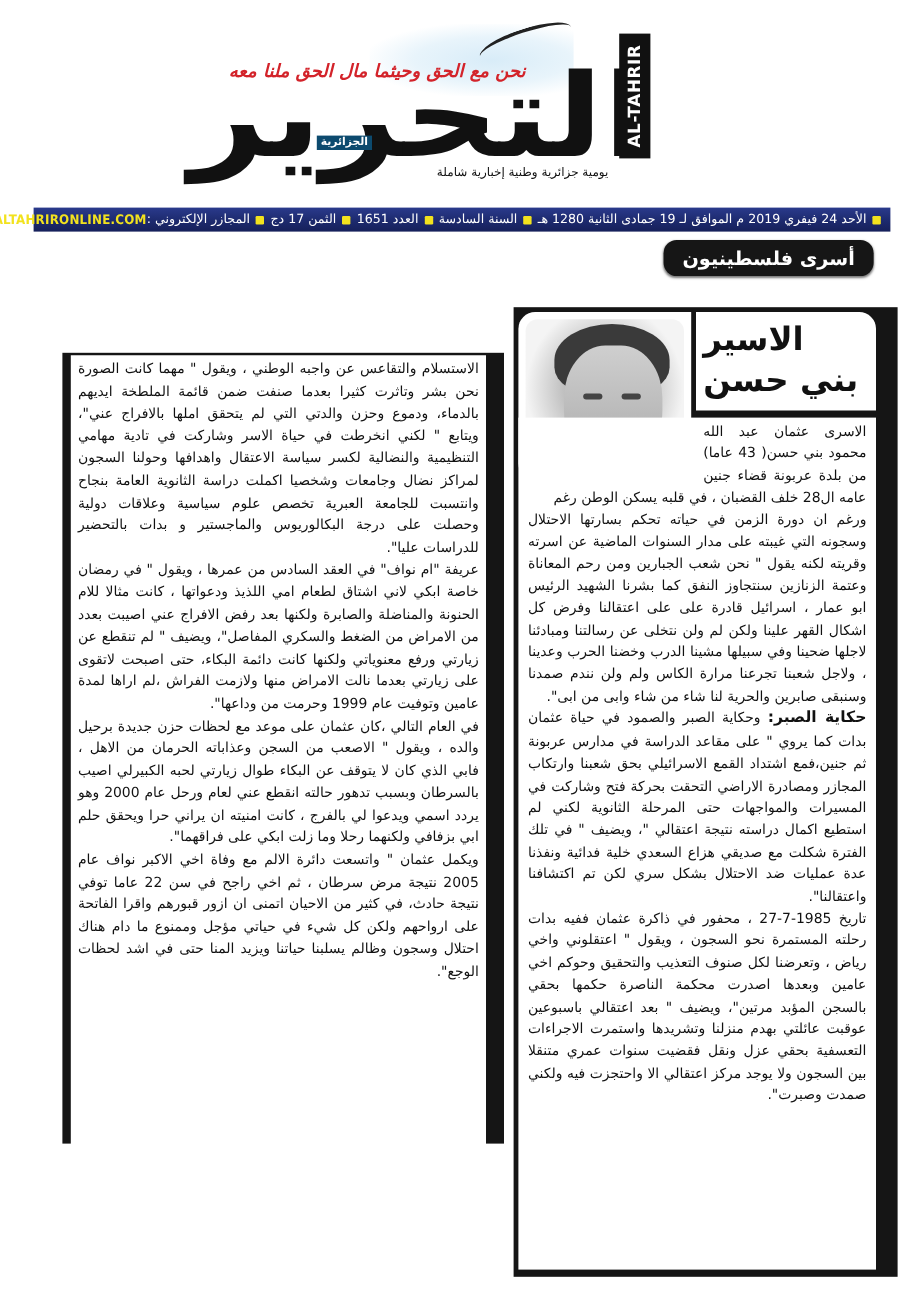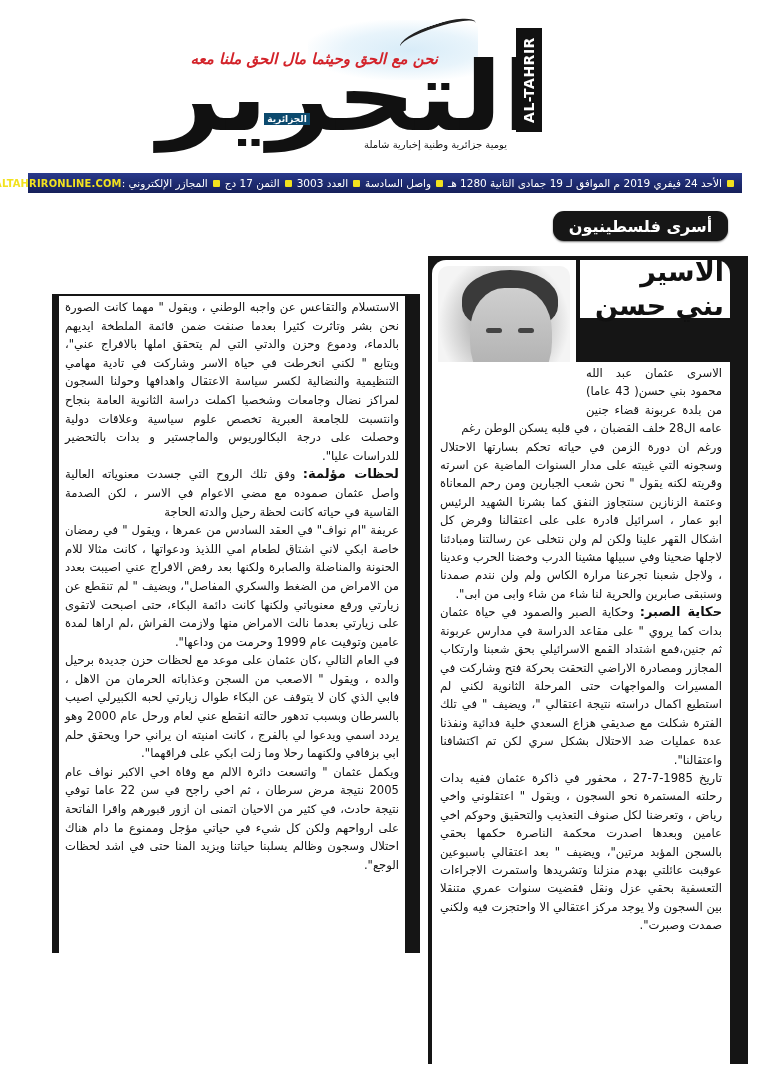--- a/index.html
+++ b/index.html
@@ -31,46 +31,46 @@
   .infobar { position: absolute; left: 28px; top: 173px; width: 714px; height: 20px;
     background: linear-gradient(to bottom, #2a3a8c, #1d2a6e 55%, #16205a);
     display: flex; align-items: center; justify-content: space-between; padding: 0 8px;
     font-size: 10.5px; color: #ffffff; direction: rtl; }
   .info-items { display: flex; align-items: center; gap: 5px; white-space: nowrap; }
   .info-dot { display: inline-block; width: 7px; height: 7px; background: #f2e21e; border-radius: 1px; }
   .info-url { color: #f2e21e; font-weight: bold; font-family: "DejaVu Sans Condensed", "DejaVu Sans", sans-serif;
     font-size: 11px; direction: ltr; letter-spacing: 0.2px; }
 
   
-  .section-label { position: absolute; left: 553px; top: 211px; width: 175px; height: 30px;
+  .section-label { position: absolute; left: 553px; top: 200px; width: 175px; height: 30px;
     background: #161616; border-radius: 11px; color: #fff; font-weight: bold; font-size: 16px;
     display: flex; align-items: center; justify-content: center; direction: rtl;
     box-shadow: 0 1px 2px #777; }
 
   
   .frame-right { position: absolute; left: 428px; top: 256px; width: 320px; height: 808px;
     background: #151515; }
   .photo-box { position: absolute; left: 4px; top: 4px; width: 144px; height: 140px;
     background: #fff; border-radius: 14px 0 14px 14px; overflow: hidden; }
   .photo { position: absolute; inset: 6px; border-radius: 10px;
     background: radial-gradient(ellipse at 50% 45%, #dcdcdc 0%, #bdbdbd 35%, #f4f4f4 70%); overflow: hidden; }
   .photo .hair { position: absolute; left: 24px; top: 4px; width: 96px; height: 60px;
     background: #3a3a3a; border-radius: 50% 50% 40% 40%; }
   .photo .face { position: absolute; left: 32px; top: 22px; width: 82px; height: 104px;
     background: linear-gradient(#cfcfcf, #a9a9a9); border-radius: 42% 42% 48% 48%; }
   .photo .eye-l, .photo .eye-r { position: absolute; top: 62px; width: 16px; height: 5px; background: #444; border-radius: 3px; }
   .photo .eye-l { left: 48px; } .photo .eye-r { left: 80px; }
   .photo .mustache { position: absolute; left: 56px; top: 96px; width: 34px; height: 8px; background: #3b3b3b; border-radius: 6px; }
   .photo .shirt { position: absolute; left: 6px; top: 118px; width: 132px; height: 40px; background: #e8e8e8; border-top: 3px solid #555; border-radius: 50% 50% 0 0; }
 
-  .headline-box { position: absolute; left: 152px; top: 4px; width: 150px; height: 58px;
+  .headline-box { position: absolute; left: 152px; top: 4px; width: 150px; height: 82px;
     background: #fff; border-radius: 0 14px 0 0; display: flex; align-items: center; justify-content: center;
-    direction: rtl; text-align: right; font-weight: bold; font-size: 27px; line-height: 34px; padding: 4px 6px; }
+    direction: rtl; text-align: left; font-weight: bold; font-size: 27px; line-height: 34px; padding: 4px 6px; }
 
-  .right-text { position: absolute; left: 4px; top: 106px; width: 298px; height: 710px;
+  .right-text { position: absolute; left: 4px; top: 92px; width: 298px; height: 710px;
     background: #fff; }
   .article-text { direction: rtl; text-align: justify; font-size: 11.6px; line-height: 18.4px;
     padding: 2px 8px 0 8px; font-family: "DejaVu Sans", sans-serif; }
   .article-text p { margin: 0; }
   .subhead { font-weight: bold; font-size: 13px; }
 
   
   .frame-left { position: absolute; left: 52px; top: 294px; width: 368px; height: 659px;
     background: #151515; }
   .frame-left .inner { position: absolute; left: 7px; top: 2px; width: 346px; height: 842px;
@@ -90,23 +90,23 @@
       <span>AL-TAHRIR</span>
     </div>
   <div class="mast-tagline">يومية جزائرية وطنية إخبارية شاملة</div>
 </header>
 
 <div class="infobar">
   <div class="info-items">
     <span class="info-dot"></span>
     <span>الأحد 24 فيفري 2019 م الموافق لـ 19 جمادى الثانية 1280 هـ</span>
     <span class="info-dot"></span>
-    <span>واصل السادسة</span>
+    <span>السنة السادسة</span>
     <span class="info-dot"></span>
-    <span>العدد 3003</span>
+    <span>العدد 1651</span>
     <span class="info-dot"></span>
     <span>الثمن 17 دج</span>
     <span class="info-dot"></span>
     <span>المجازر الإلكتروني :</span>
   </div>
   <span class="info-url">WWW.ALTAHRIRONLINE.COM</span>
 </div>
 
 <div class="section-label">أسرى فلسطينيون</div>
 
@@ -131,19 +131,18 @@
       <p><span class="subhead">حكاية الصبر:</span> <span>وحكاية الصبر والصمود في حياة عثمان بدات كما يروي " على مقاعد الدراسة في مدارس عربونة ثم جنين،فمع اشتداد القمع الاسرائيلي بحق شعبنا وارتكاب المجازر ومصادرة الاراضي التحقت بحركة فتح وشاركت في المسيرات والمواجهات حتى المرحلة الثانوية لكني لم استطيع اكمال دراسته نتيجة اعتقالي "، ويضيف " في تلك الفترة شكلت مع صديقي هزاع السعدي خلية فدائية ونفذنا عدة عمليات ضد الاحتلال بشكل سري لكن تم اكتشافنا واعتقالنا".</span></p>
       <p>تاريخ 1985-7-27 ، محفور في ذاكرة عثمان ففيه بدات رحلته المستمرة نحو السجون ، ويقول " اعتقلوني واخي رياض ، وتعرضنا لكل صنوف التعذيب والتحقيق وحوكم اخي عامين وبعدها اصدرت محكمة الناصرة حكمها بحقي بالسجن المؤبد مرتين"، ويضيف " بعد اعتقالي باسبوعين عوقبت عائلتي بهدم منزلنا وتشريدها واستمرت الاجراءات التعسفية بحقي عزل ونقل فقضيت سنوات عمري متنقلا بين السجون ولا يوجد مركز اعتقالي الا واحتجزت فيه ولكني صمدت وصبرت".</p>
     </div>
   </div>
 </article>
 
 <article class="frame-left">
   <div class="inner">
     <div class="article-text">
       <p>الاستسلام والتقاعس عن واجبه الوطني ، ويقول " مهما كانت الصورة نحن بشر وتاثرت كثيرا بعدما صنفت ضمن قائمة الملطخة ايديهم بالدماء، ودموع وحزن والدتي التي لم يتحقق املها بالافراج عني"، ويتابع " لكني انخرطت في حياة الاسر وشاركت في تادية مهامي التنظيمية والنضالية لكسر سياسة الاعتقال واهدافها وحولنا السجون لمراكز نضال وجامعات وشخصيا اكملت دراسة الثانوية العامة بنجاح وانتسبت للجامعة العبرية تخصص علوم سياسية وعلاقات دولية وحصلت على درجة البكالوريوس والماجستير و بدات بالتحضير للدراسات عليا".</p>
-      <p><span class="subhead">لحظات مؤلمة:</span> <span>وفق تلك الروح التي جسدت معنوياته العالية واصل عثمان صموده مع مضي الاعوام في الاسر ، لكن الصدمة القاسية في حياته كانت لحظة رحيل والدته الحاجة</span></p>
       <p>عريفة "ام نواف" في العقد السادس من عمرها ، ويقول " في رمضان خاصة ابكي لاني اشتاق لطعام امي اللذيذ ودعواتها ، كانت مثالا للام الحنونة والمناضلة والصابرة ولكنها بعد رفض الافراج عني اصيبت بعدد من الامراض من الضغط والسكري المفاصل"، ويضيف " لم تنقطع عن زيارتي ورفع معنوياتي ولكنها كانت دائمة البكاء، حتى اصبحت لاتقوى على زيارتي بعدما نالت الامراض منها ولازمت الفراش ،لم اراها لمدة عامين وتوفيت عام 1999 وحرمت من وداعها".</p>
       <p>في العام التالي ،كان عثمان على موعد مع لحظات حزن جديدة برحيل والده ، ويقول " الاصعب من السجن وعذاباته الحرمان من الاهل ، فابي الذي كان لا يتوقف عن البكاء طوال زيارتي لحبه الكبيرلي اصيب بالسرطان وبسبب تدهور حالته انقطع عني لعام ورحل عام 2000 وهو يردد اسمي ويدعوا لي بالفرج ، كانت امنيته ان يراني حرا ويحقق حلم ابي بزفافي ولكنهما رحلا وما زلت ابكي على فراقهما".</p>
       <p>ويكمل عثمان " واتسعت دائرة الالم مع وفاة اخي الاكبر نواف عام 2005 نتيجة مرض سرطان ، ثم اخي راجح في سن 22 عاما توفي نتيجة حادث، في كثير من الاحيان اتمنى ان ازور قبورهم واقرا الفاتحة على ارواحهم ولكن كل شيء في حياتي مؤجل وممنوع ما دام هناك احتلال وسجون وظالم يسلبنا حياتنا ويزيد المنا حتى في اشد لحظات الوجع".</p>
     </div>
   </div>
 </article>
 
 </body></html>

